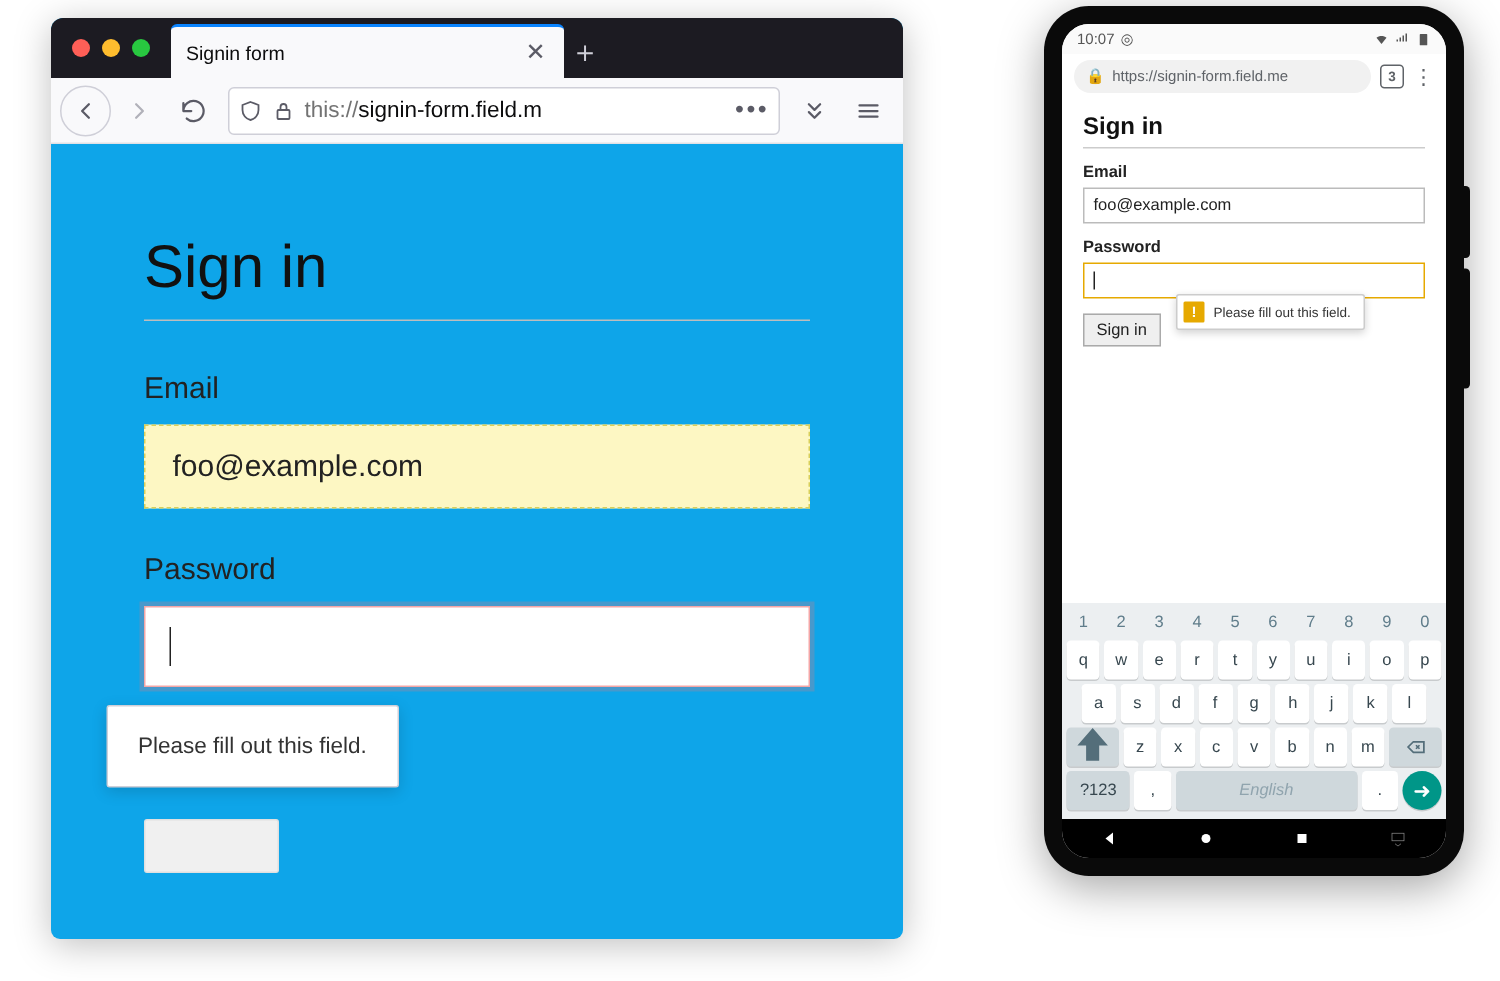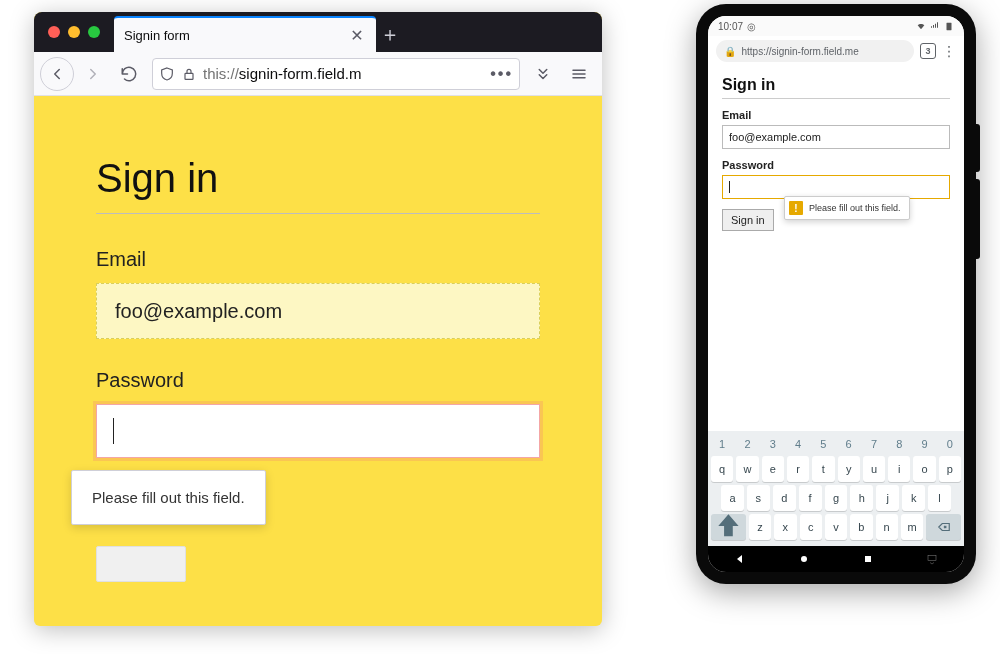--- a/index.html
+++ b/index.html
@@ -14,21 +14,21 @@
 
     
     .desktop-window {
       position: absolute;
       left: 34px;
       top: 12px;
       width: 568px;
       height: 614px;
       border-radius: 8px 8px 6px 6px;
       box-shadow: 0 4px 24px rgba(0,0,0,0.25);
-      background: #fde047;
+      background: #0ea5e9;
       overflow: visible;
     }
     .tab-strip {
       height: 40px;
       background: #1c1b22;
       border-radius: 8px 8px 0 0;
       display: flex;
       align-items: stretch;
     }
     .traffic-lights {
@@ -513,20 +513,27 @@
             <div class="key">n</div>
             <div class="key">m</div>
           </div>
         <div class="key wide bksp">
           <svg viewBox="0 0 24 24" fill="none" stroke="#546e7a" stroke-width="2">
               <path d="M21 6H9l-6 6 6 6h12V6z"></path>
               <path d="M12 10l4 4M16 10l-4 4"></path>
             </svg>
         </div>
       </div>
+      <div class="krow">
+        <div class="key wide">?123</div>
+        <div class="key" style="flex:0.8">,</div>
+        <div class="key space">English</div>
+        <div class="key" style="flex:0.8">.</div>
+        <div class="key enter">➜</div>
+      </div>
     </div>
 
     <div class="navbar">
       <svg class="n" viewBox="0 0 24 24" fill="#fff">
           <path d="M16 4v16L6 12z"></path>
         </svg>
       <svg class="n" viewBox="0 0 24 24" fill="#fff">
           <circle cx="12" cy="12" r="6"></circle>
         </svg>
       <svg class="n" viewBox="0 0 24 24" fill="#fff">

